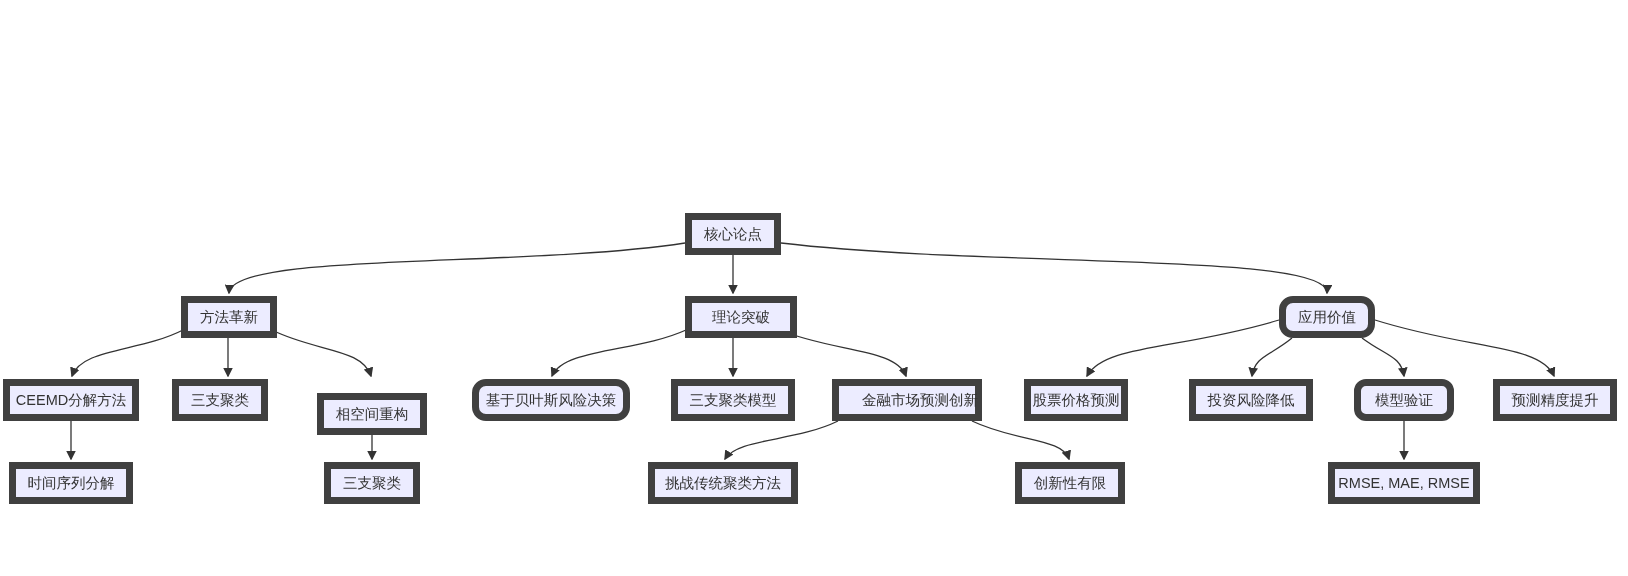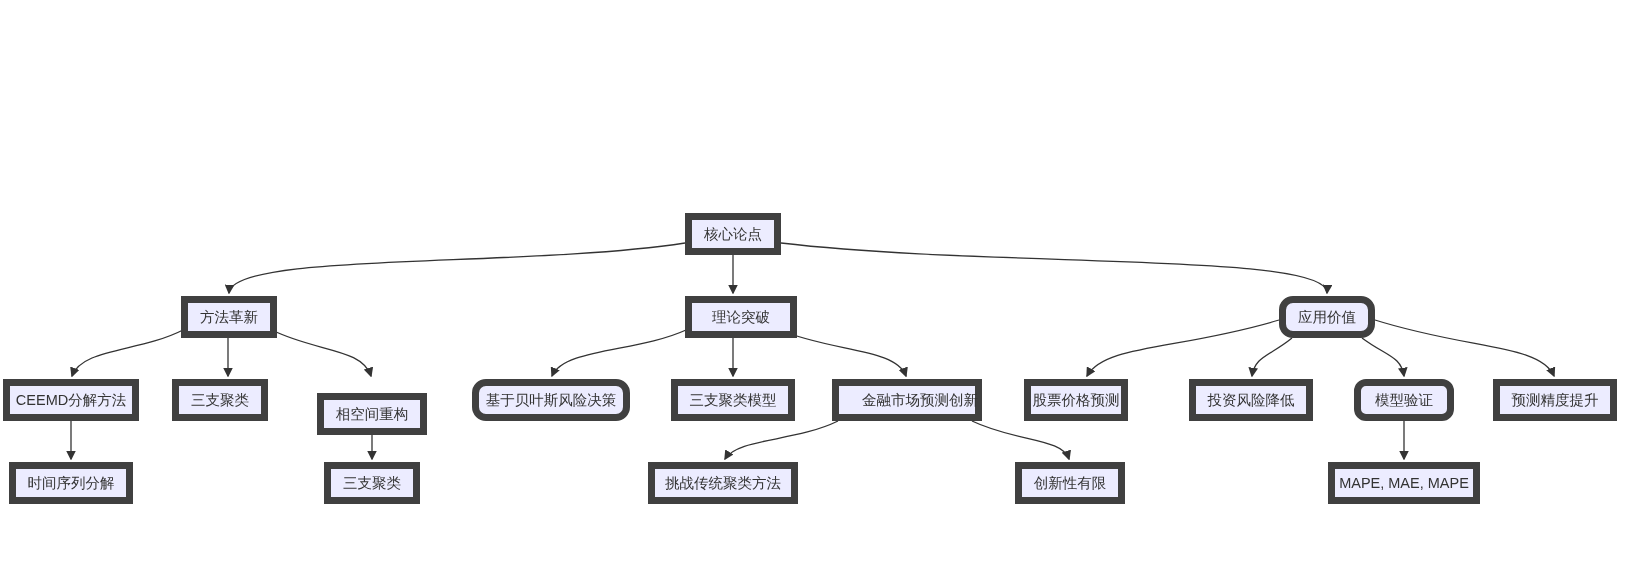--- a/index.html
+++ b/index.html
@@ -85,15 +85,15 @@
   <div class="node" style="left:832px;  top:379px; width:150px;padding-left:26px;">金融市场预测创新</div>
   <div class="node" style="left:1024px; top:379px; width:104px;">股票价格预测</div>
   <div class="node" style="left:1189px; top:379px; width:124px;">投资风险降低</div>
   <div class="node" style="left:1354px; top:379px; width:100px;border-radius:12px;">模型验证</div>
   <div class="node" style="left:1493px; top:379px; width:124px;">预测精度提升</div>
 
   <div class="node" style="left:9px;    top:462px; width:124px;">时间序列分解</div>
   <div class="node" style="left:324px;  top:462px; width:96px;">三支聚类</div>
   <div class="node" style="left:648px;  top:462px; width:150px;">挑战传统聚类方法</div>
   <div class="node" style="left:1015px; top:462px; width:110px;">创新性有限</div>
-  <div class="node" style="left:1328px; top:462px; width:152px;">MAPE, MAE, MAPE</div>
+  <div class="node" style="left:1328px; top:462px; width:152px;">RMSE, MAE, RMSE</div>
 
 </div>
 
 </body></html>

